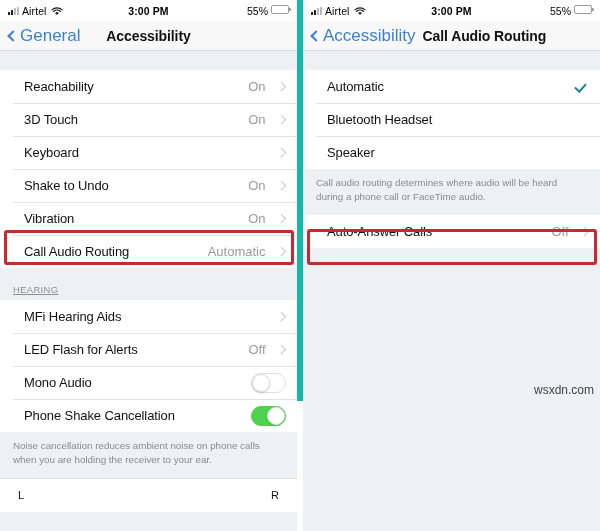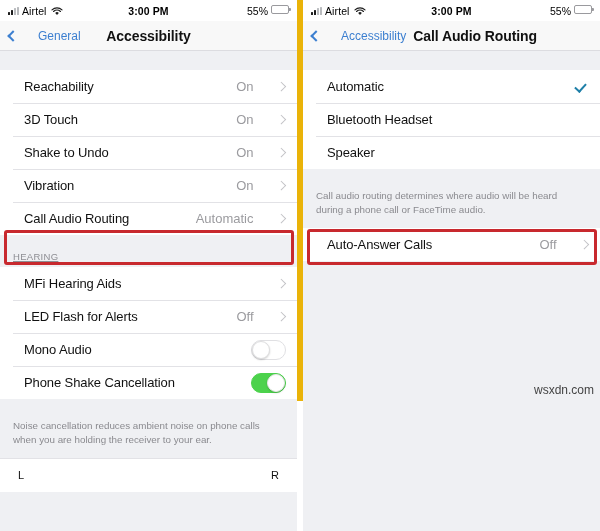--- a/index.html
+++ b/index.html
@@ -5,21 +5,21 @@
   * { box-sizing: border-box; margin: 0; padding: 0; }
   html, body {
     width: 600px; height: 531px;
     background: #ffffff;
     font-family: "Liberation Sans", sans-serif;
     overflow: hidden;
   }
   .screen {
     position: relative;
     width: 600px; height: 401px;
-    background: #eab308;
+    background: #14b8a6;
     display: flex;
   }
   .panel {
     position: relative;
     width: 297px;
     height: 531px;
     background: #eff0f3;
     overflow: hidden;
   }
   .panel.right { margin-left: 6px; width: 297px; }
@@ -66,22 +66,22 @@
   .navbar {
     height: 30px;
     background: #f8f8f8;
     display: flex;
     align-items: center;
     padding: 0 9px;
     position: relative;
     border-bottom: 1px solid #dcdce0;
   }
   .back {
-    display: flex; align-items: center; gap: 20px;
-    color: #3c7fd0; font-size: 12px; cursor: pointer;
+    display: flex; align-items: center; gap: 2px;
+    color: #3c7fd0; font-size: 17px; cursor: pointer;
     position: relative; z-index: 2;
   }
   .chev-left {
     width: 8px; height: 8px; border-left: 2px solid #3c7fd0;
     border-bottom: 2px solid #3c7fd0; transform: rotate(45deg);
     margin-right: 1px;
   }
   .nav-title {
     font-size: 14px; font-weight: bold; color: #111;
     letter-spacing: -.1px;
@@ -101,21 +101,21 @@
     background: #ffffff;
     position: relative;
     cursor: pointer;
   }
   .row + .row::before {
     content: ""; position: absolute; left: 13px; right: 0; top: 0;
     height: 1px; background: #e2e2e6;
   }
   .row .label { font-size: 13px; color: #111; letter-spacing: -.1px; }
   .row .right {
-    margin-left: auto; display: flex; align-items: center; gap: 24px;
+    margin-left: auto; display: flex; align-items: center; gap: 12px;
   }
   .row .value { font-size: 13px; color: #9b9b9f; }
   .chev {
     width: 6.5px; height: 6.5px; border-right: 1.6px solid #c2c2c6;
     border-top: 1.6px solid #c2c2c6; transform: rotate(45deg);
     margin-right: 2px;
   }
   .check {
     width: 12px; height: 12px; position: relative; margin-right: 3px;
   }
@@ -146,21 +146,21 @@
     letter-spacing: .3px;
     text-decoration: underline;
   }
   .footnote {
     background: #eff0f3;
     padding: 7px 13px 9px 13px;
     font-size: 9.8px;
     line-height: 1.42;
     color: #8a8a8f;
   }
-  .footnote.tall { padding: 20px 13px 11px 13px; }
+  .footnote.tall { padding: 7px 13px 11px 13px; }
 
   
   .balance {
     background: #ffffff;
     height: 34px;
     display: flex; align-items: center; justify-content: space-between;
     padding: 0 18px;
     font-size: 11px; color: #111;
     border-top: 1px solid #e2e2e6;
   }
@@ -237,20 +237,27 @@
           </span>
         </div>
         <div class="row">
           <span class="label">3D Touch</span>
           <span class="right">
             <span class="value">On</span>
             <span class="chev"></span>
           </span>
         </div>
         <div class="row">
+          <span class="label">Keyboard</span>
+          <span class="right">
+            <span class="value"></span>
+            <span class="chev"></span>
+          </span>
+        </div>
+        <div class="row">
           <span class="label">Shake to Undo</span>
           <span class="right">
             <span class="value">On</span>
             <span class="chev"></span>
           </span>
         </div>
         <div class="row">
           <span class="label">Vibration</span>
           <span class="right">
             <span class="value">On</span>

